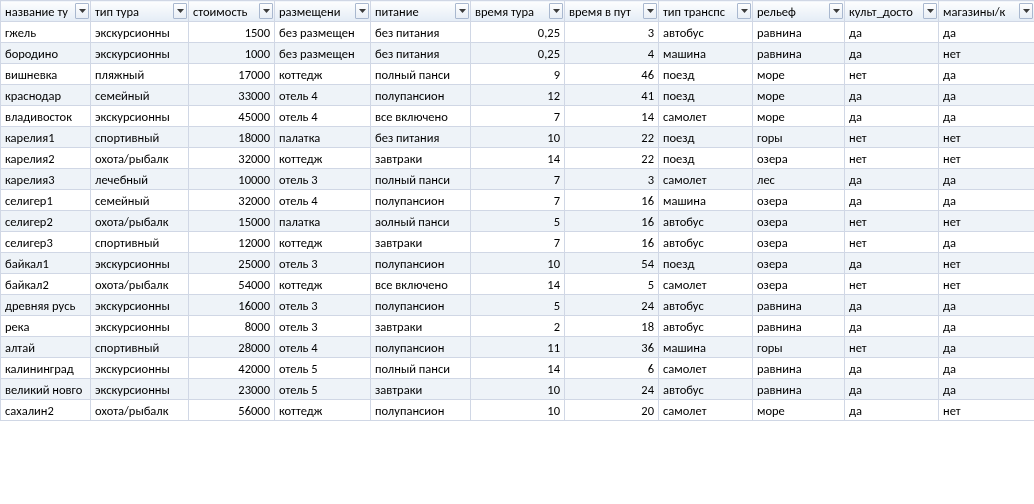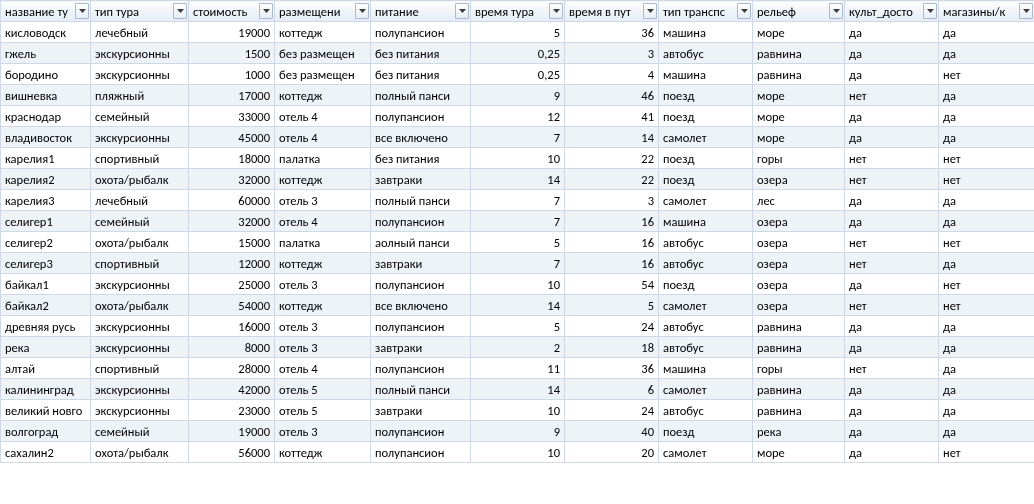--- a/index.html
+++ b/index.html
@@ -135,33 +135,20 @@
           </span></th>
         <th><span>магазины/к</span><span class="filter-arrow">
             <svg width="7" height="4" viewBox="0 0 7 4">
               <polygon points="0,0 7,0 3.5,4" fill="#3b3b3b"></polygon>
             </svg>
           </span></th>
       </tr>
   </thead>
   <tbody>
       <tr>
-        <td>кисловодск</td>
-        <td>лечебный</td>
-        <td class="num">19000</td>
-        <td>коттедж</td>
-        <td>полупансион</td>
-        <td class="num">5</td>
-        <td class="num">36</td>
-        <td>машина</td>
-        <td>море</td>
-        <td>да</td>
-        <td>да</td>
-      </tr>
-      <tr>
         <td>гжель</td>
         <td>экскурсионны</td>
         <td class="num">1500</td>
         <td>без размещен</td>
         <td>без питания</td>
         <td class="num">0,25</td>
         <td class="num">3</td>
         <td>автобус</td>
         <td>равнина</td>
         <td>да</td>
@@ -241,21 +228,21 @@
         <td class="num">14</td>
         <td class="num">22</td>
         <td>поезд</td>
         <td>озера</td>
         <td>нет</td>
         <td>нет</td>
       </tr>
       <tr>
         <td>карелия3</td>
         <td>лечебный</td>
-        <td class="num">60000</td>
+        <td class="num">10000</td>
         <td>отель 3</td>
         <td>полный панси</td>
         <td class="num">7</td>
         <td class="num">3</td>
         <td>самолет</td>
         <td>лес</td>
         <td>да</td>
         <td>да</td>
       </tr>
       <tr>
@@ -382,33 +369,20 @@
         <td>отель 5</td>
         <td>завтраки</td>
         <td class="num">10</td>
         <td class="num">24</td>
         <td>автобус</td>
         <td>равнина</td>
         <td>да</td>
         <td>да</td>
       </tr>
       <tr>
-        <td>волгоград</td>
-        <td>семейный</td>
-        <td class="num">19000</td>
-        <td>отель 3</td>
-        <td>полупансион</td>
-        <td class="num">9</td>
-        <td class="num">40</td>
-        <td>поезд</td>
-        <td>река</td>
-        <td>да</td>
-        <td>да</td>
-      </tr>
-      <tr>
         <td>сахалин2</td>
         <td>охота/рыбалк</td>
         <td class="num">56000</td>
         <td>коттедж</td>
         <td>полупансион</td>
         <td class="num">10</td>
         <td class="num">20</td>
         <td>самолет</td>
         <td>море</td>
         <td>да</td>

